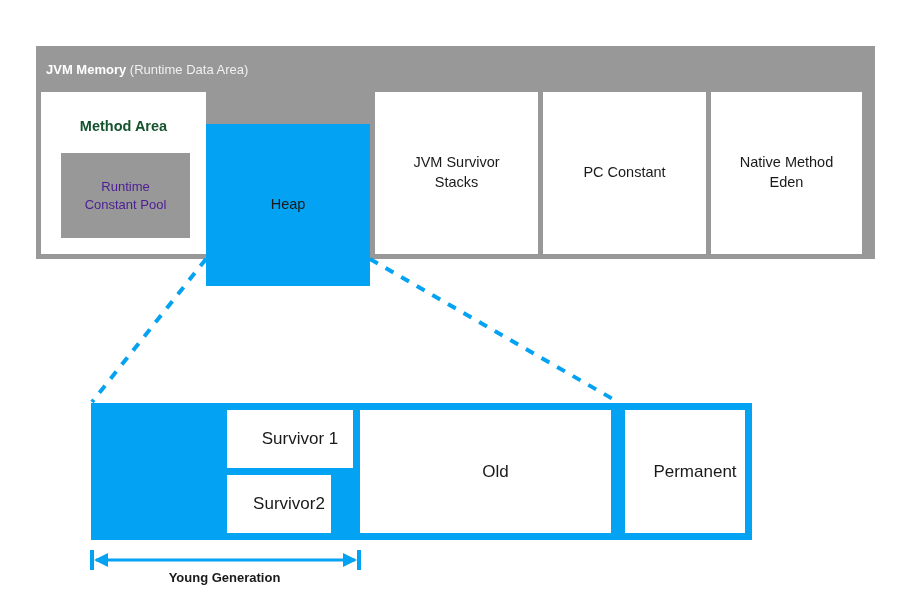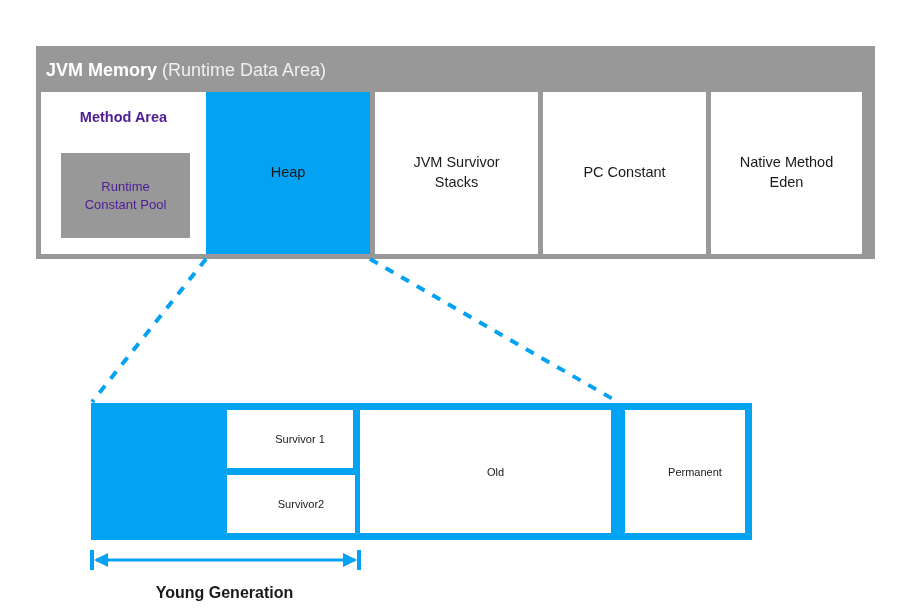--- a/index.html
+++ b/index.html
@@ -33,21 +33,21 @@
     box-sizing: border-box;
   }
 
   .jvm-header {
     position: absolute;
     left: 10px;
     top: 9px;
     height: 30px;
     line-height: 30px;
     white-space: nowrap;
-    font-size: 18px;
+    font-size: 13px;
     color: #ffffff;
   }
   .jvm-header .title-strong {
     font-weight: bold;
     color: #ffffff;
   }
   .jvm-header .title-sub {
     font-weight: normal;
     color: #f0f0f0;
   }
@@ -81,25 +81,25 @@
   .cell-label { display: block; }
 
   
   .cell.method-area {
     display: block;
   }
   .method-area-title {
     position: absolute;
     left: 0;
     right: 0;
-    top: 16px;
+    top: 25px;
     text-align: center;
     font-size: 14.5px;
     font-weight: bold;
-    color: #4c1d95;
+    color: #14532d;
   }
   .rcp-box {
     position: absolute;
     left: 20px;
     top: 61px;
     width: 129px;
     height: 85px;
     background: #989898;
     display: flex;
     align-items: center;
@@ -130,40 +130,40 @@
   }
 
   .hcell {
     position: absolute;
     background: #ffffff;
     box-sizing: border-box;
     display: flex;
     align-items: center;
     justify-content: center;
     text-align: center;
-    font-size: 11px;
+    font-size: 17px;
     color: #1a1a1a;
     padding-left: 20px;
   }
 
   
   .measure {
     position: absolute;
     left: 88px;
     top: 548px;
     width: 280px;
     height: 50px;
   }
   .measure-label {
     position: absolute;
     left: 0;
-    top: 36px;
+    top: 22px;
     width: 273px;
     text-align: center;
-    font-size: 16px;
+    font-size: 13px;
     font-weight: bold;
     color: #1a1a1a;
   }
 </style>
 </head>
 <body>
 
 <div id="canvas">
 
   <div class="jvm-container">
@@ -177,21 +177,21 @@
       <div class="cell method-area" style="left:0px; width:165px;">
         <div class="method-area-title">Method Area</div>
         <div class="rcp-box">
           <span>
             <span>Runtime</span><br>
             <span>Constant Pool</span>
           </span>
         </div>
       </div>
 
-      <div class="cell heap" style="left:165px; width:164px;">
+      <div class="cell heap" style="left:165px; width:164px;margin-top:32px;">
         <span class="cell-label">Heap</span>
       </div>
 
       <div class="cell" style="left:334px; width:163px;">
         <span class="cell-label">
           <span>JVM Survivor</span><br>
           <span>Stacks</span>
         </span>
       </div>
 
@@ -214,21 +214,21 @@
     <line x1="370" y1="259" x2="618" y2="402" stroke="#03A2F2" stroke-width="4" stroke-dasharray="9,9" stroke-linecap="butt"></line>
   </svg>
 
   <div class="heap-bar">
 
 
     <div class="hcell" style="left:136px; top:7px; width:126px; height:58px;">
       <span>Survivor 1</span>
     </div>
 
-    <div class="hcell" style="left:136px; top:72px; width:128px; height:58px;">
+    <div class="hcell" style="left:136px; top:72px; width:104px; height:58px;">
       <span>Survivor2</span>
     </div>
 
     <div class="hcell" style="left:534px; top:7px; width:120px; height:123px;">
       <span>Permanent</span>
     </div>
 
     <div class="hcell" style="left:269px; top:7px; width:251px; height:123px;">
       <span>Old</span>
     </div>

